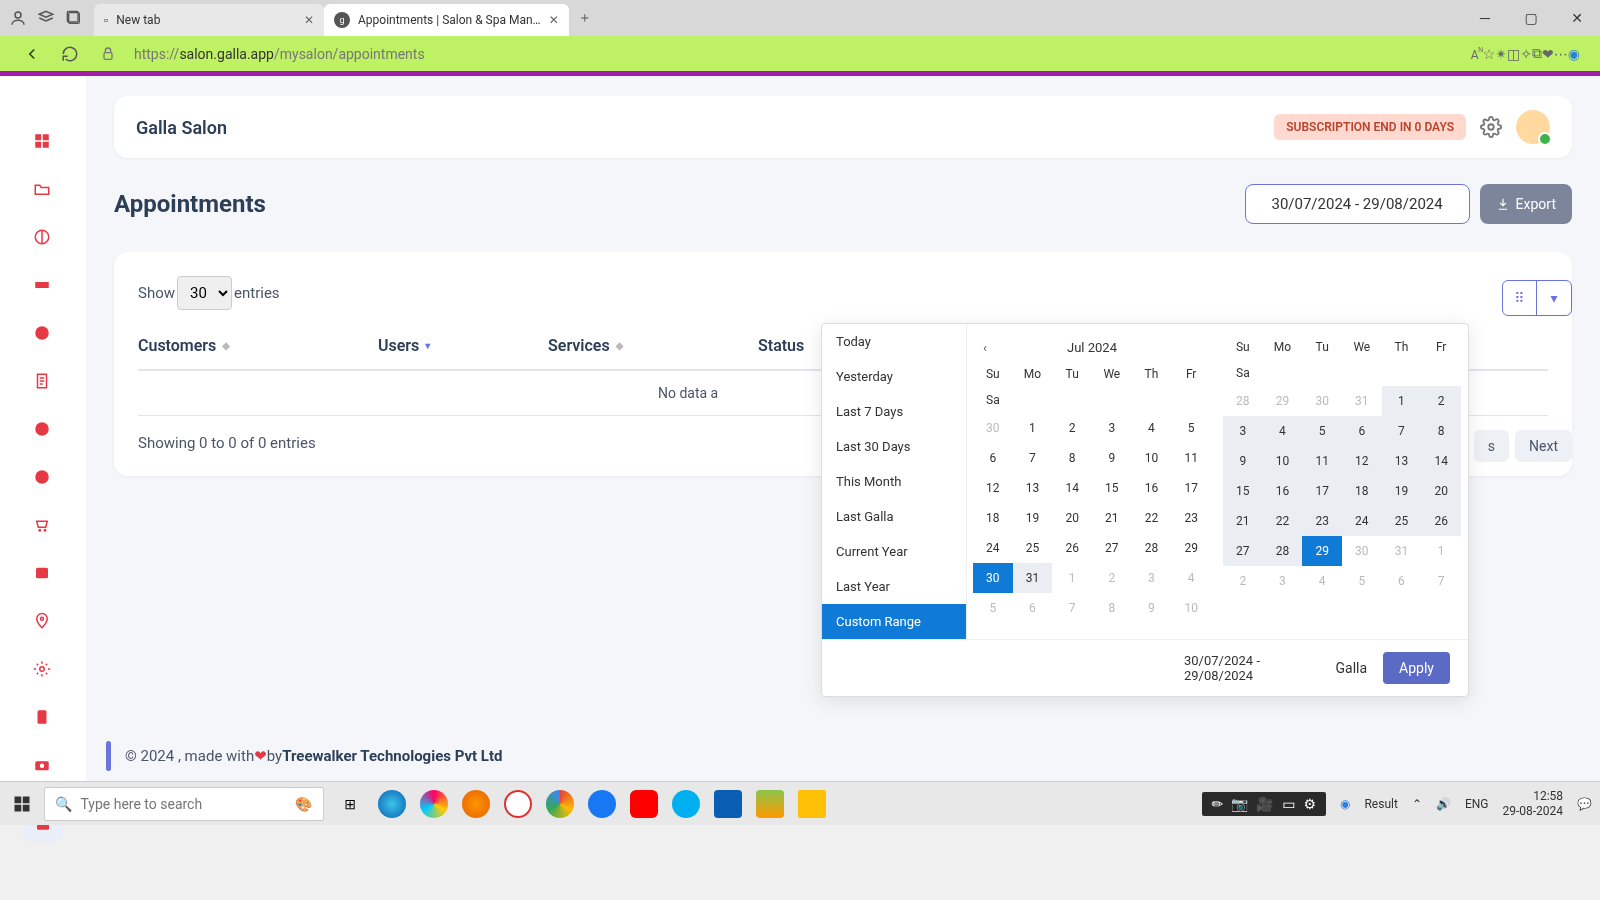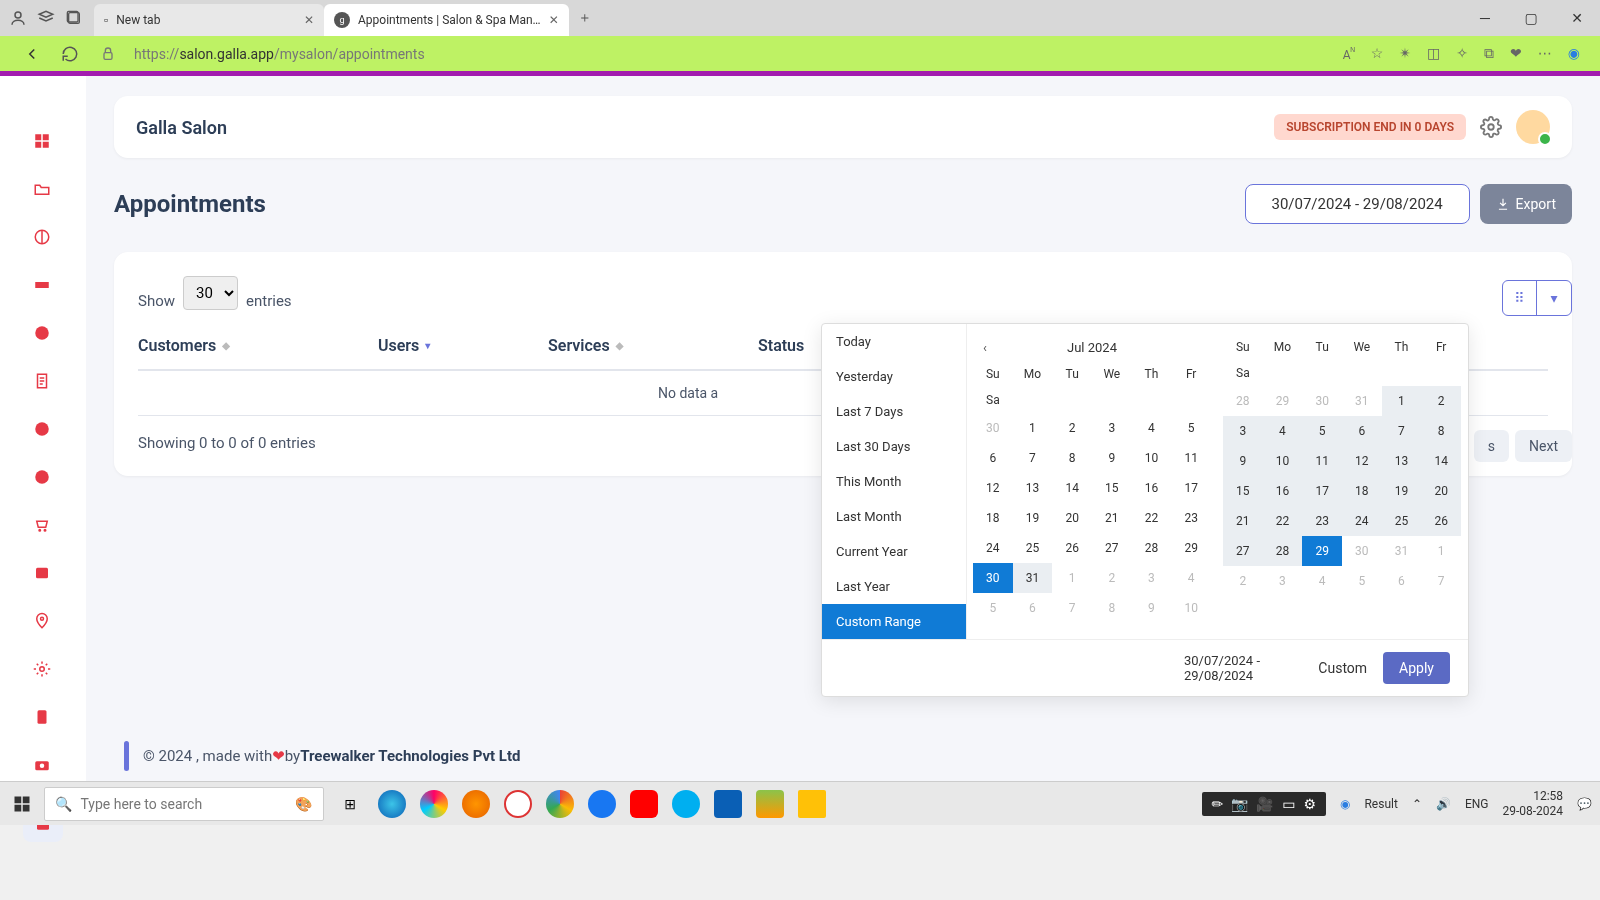--- a/index.html
+++ b/index.html
@@ -12,57 +12,57 @@
 .tab.active{background:#fff}
 .tab-fav{width:16px;height:16px;border-radius:50%;background:#555;color:#fff;display:flex;align-items:center;justify-content:center;font-size:9px}
 .tab-close{color:#666;cursor:pointer;margin-left:auto}
 .tab-new{width:32px;display:flex;align-items:center;justify-content:center;color:#555}
 .winctrl{position:absolute;right:0;top:0;height:36px;display:flex}
 .winctrl div{width:46px;display:flex;align-items:center;justify-content:center;color:#333}
 .addrbar{height:40px;background:#bef264;border-bottom:5px solid #a21caf;display:flex;align-items:center;padding:0 20px;gap:14px}
 .ab-icon{width:24px;height:24px;display:flex;align-items:center;justify-content:center;color:#555}
 .url{flex:1;color:#777;font-size:14px}
 .url .host{color:#333}
-.ab-right{display:flex;gap:16px;align-items:flex-start;color:#666}
+.ab-right{display:flex;gap:0;align-items:center;color:#666}
 .viewport{height:705px;display:flex;background:#f5f6fa;position:relative}
 .sidebar{width:86px;background:#fff;display:flex;flex-direction:column;align-items:center;padding-top:28px;gap:28px}
 .side-collapse{width:18px;height:2px;background:#999;border-radius:1px}
 .side-icon{width:20px;height:20px;color:#e63946}
 .side-icon.active-wrap{background:#eaeef9;border-radius:8px;padding:10px;width:40px;height:40px;display:flex;align-items:center;justify-content:center}
 .main{flex:1;padding:20px 28px}
 .topcard{background:#fff;border-radius:14px;height:62px;display:flex;align-items:center;padding:0 22px;justify-content:space-between;box-shadow:0 1px 3px rgba(0,0,0,.05)}
 .brand{font-size:18px;font-weight:600;color:#2d3e57}
 .top-right{display:flex;align-items:center;gap:14px}
 .sub-badge{background:#ffd8cf;color:#b8452e;font-size:12px;font-weight:600;padding:6px 12px;border-radius:6px}
 .gear{color:#777;width:22px;height:22px}
 .avatar{width:34px;height:34px;border-radius:50%;background:#ffd9a0;position:relative}
 .avatar::after{content:"";position:absolute;bottom:-2px;right:-2px;width:10px;height:10px;background:#3bb54a;border:2px solid #fff;border-radius:50%}
 .page-head{display:flex;align-items:center;justify-content:space-between;margin-top:26px}
 .page-title{font-size:24px;font-weight:700;color:#2d3e57}
 .head-actions{display:flex;gap:10px}
 .date-input{background:#fff;border:1px solid #6a74db;border-radius:8px;padding:10px 16px;font-size:15px;color:#333;width:225px;text-align:center}
 .export-btn{background:#7c859a;color:#fff;border:none;border-radius:8px;padding:10px 16px;font-size:14px;display:flex;align-items:center;gap:6px}
 .table-card{background:#fff;border-radius:14px;margin-top:28px;padding:24px;box-shadow:0 1px 3px rgba(0,0,0,.05)}
-.show-row{display:flex;align-items:flex-end;gap:8px;color:#4a5568;font-size:15px}
+.show-row{display:flex;align-items:center;gap:2px;color:#4a5568;font-size:15px}
 .show-row select{padding:6px 8px;border:1px solid #ccc;border-radius:4px;font-size:15px}
 .grid-btns{display:flex;border:1px solid #6a74db;border-radius:6px;overflow:hidden;position:absolute;right:28px;margin-top:-30px}
 .grid-btns div{width:34px;height:34px;display:flex;align-items:center;justify-content:center;color:#6a74db}
 .grid-btns div:first-child{border-right:1px solid #6a74db}
 .thead{margin-top:26px;display:flex;border-bottom:2px solid #e2e5ec;padding-bottom:14px}
 .th{font-weight:600;color:#2d3e57;font-size:16px;display:flex;align-items:center;gap:6px}
 .th:nth-child(1){width:240px}
 .th:nth-child(2){width:170px}
 .th:nth-child(3){width:210px}
 .th:nth-child(4){width:110px}
 .sort{color:#bbb;font-size:10px}
 .nodata{text-align:center;color:#4a5568;padding:14px 0 14px 520px;border-bottom:1px solid #e2e5ec;text-align:left}
 .showing{color:#4a5568;margin-top:18px;font-size:15px}
 .pager{position:absolute;right:28px;margin-top:-22px;display:flex;gap:6px}
 .pager div{background:#edf0f5;border-radius:6px;padding:8px 14px;color:#4a5568;font-size:14px}
-.footer{position:absolute;bottom:0;left:90px;height:50px;display:flex;align-items:center;padding:0 34px;color:#4a5568;font-size:15px}
+.footer{position:absolute;bottom:0;left:72px;height:50px;display:flex;align-items:center;padding:0 34px;color:#4a5568;font-size:15px}
 .footer .bar{width:5px;height:30px;background:#6a74db;border-radius:3px;margin-right:14px}
 .footer b{color:#2d3e57}
 .picker{position:absolute;top:247px;left:821px;width:648px;background:#fff;border:1px solid #ddd;border-radius:4px;box-shadow:0 4px 20px rgba(0,0,0,.1);display:flex;flex-wrap:wrap;z-index:10}
 .presets{width:145px;border-right:1px solid #eee}
 .preset{padding:10px 14px;font-size:13px;color:#333;cursor:pointer}
 .preset.sel{background:#107bd6;color:#ffffff}
 .cals{display:flex;flex:1}
 .cal{width:250px;padding:10px 6px}
 .cal-head{text-align:center;font-size:13px;color:#333;padding:6px 0;position:relative}
 .cal-nav{position:absolute;top:6px;color:#555;cursor:pointer}
@@ -286,21 +286,21 @@
     </div>
   </div>
 
   <div class="picker">
     <div class="presets">
       <div class="preset">Today</div>
       <div class="preset">Yesterday</div>
       <div class="preset">Last 7 Days</div>
       <div class="preset">Last 30 Days</div>
       <div class="preset">This Month</div>
-      <div class="preset">Last Month</div>
+      <div class="preset">Last Galla</div>
       <div class="preset">Current Year</div>
       <div class="preset">Last Year</div>
       <div class="preset sel">Custom Range</div>
     </div>
     <div class="cals">
       <div class="cal">
         <div class="cal-head"><span class="cal-nav prev">‹</span><span>Jul 2024</span></div>
         <div class="dow" id="dow1">
             <div>Su</div>
             <div>Mo</div>
@@ -406,21 +406,21 @@
             <div class="off">3</div>
             <div class="off">4</div>
             <div class="off">5</div>
             <div class="off">6</div>
             <div class="off">7</div>
           </div>
       </div>
     </div>
     <div class="picker-foot">
       <span class="rng">30/07/2024 - 29/08/2024</span>
-      <span class="cancel">Custom</span>
+      <span class="cancel">Galla</span>
       <button class="apply">Apply</button>
     </div>
   </div>
 
   <div class="footer">
     <div class="bar"></div>
     <span>© 2024 , made with </span>
     <span style="color:#e63946">❤</span>
     <span> by </span>
     <b>Treewalker Technologies Pvt Ltd</b>

